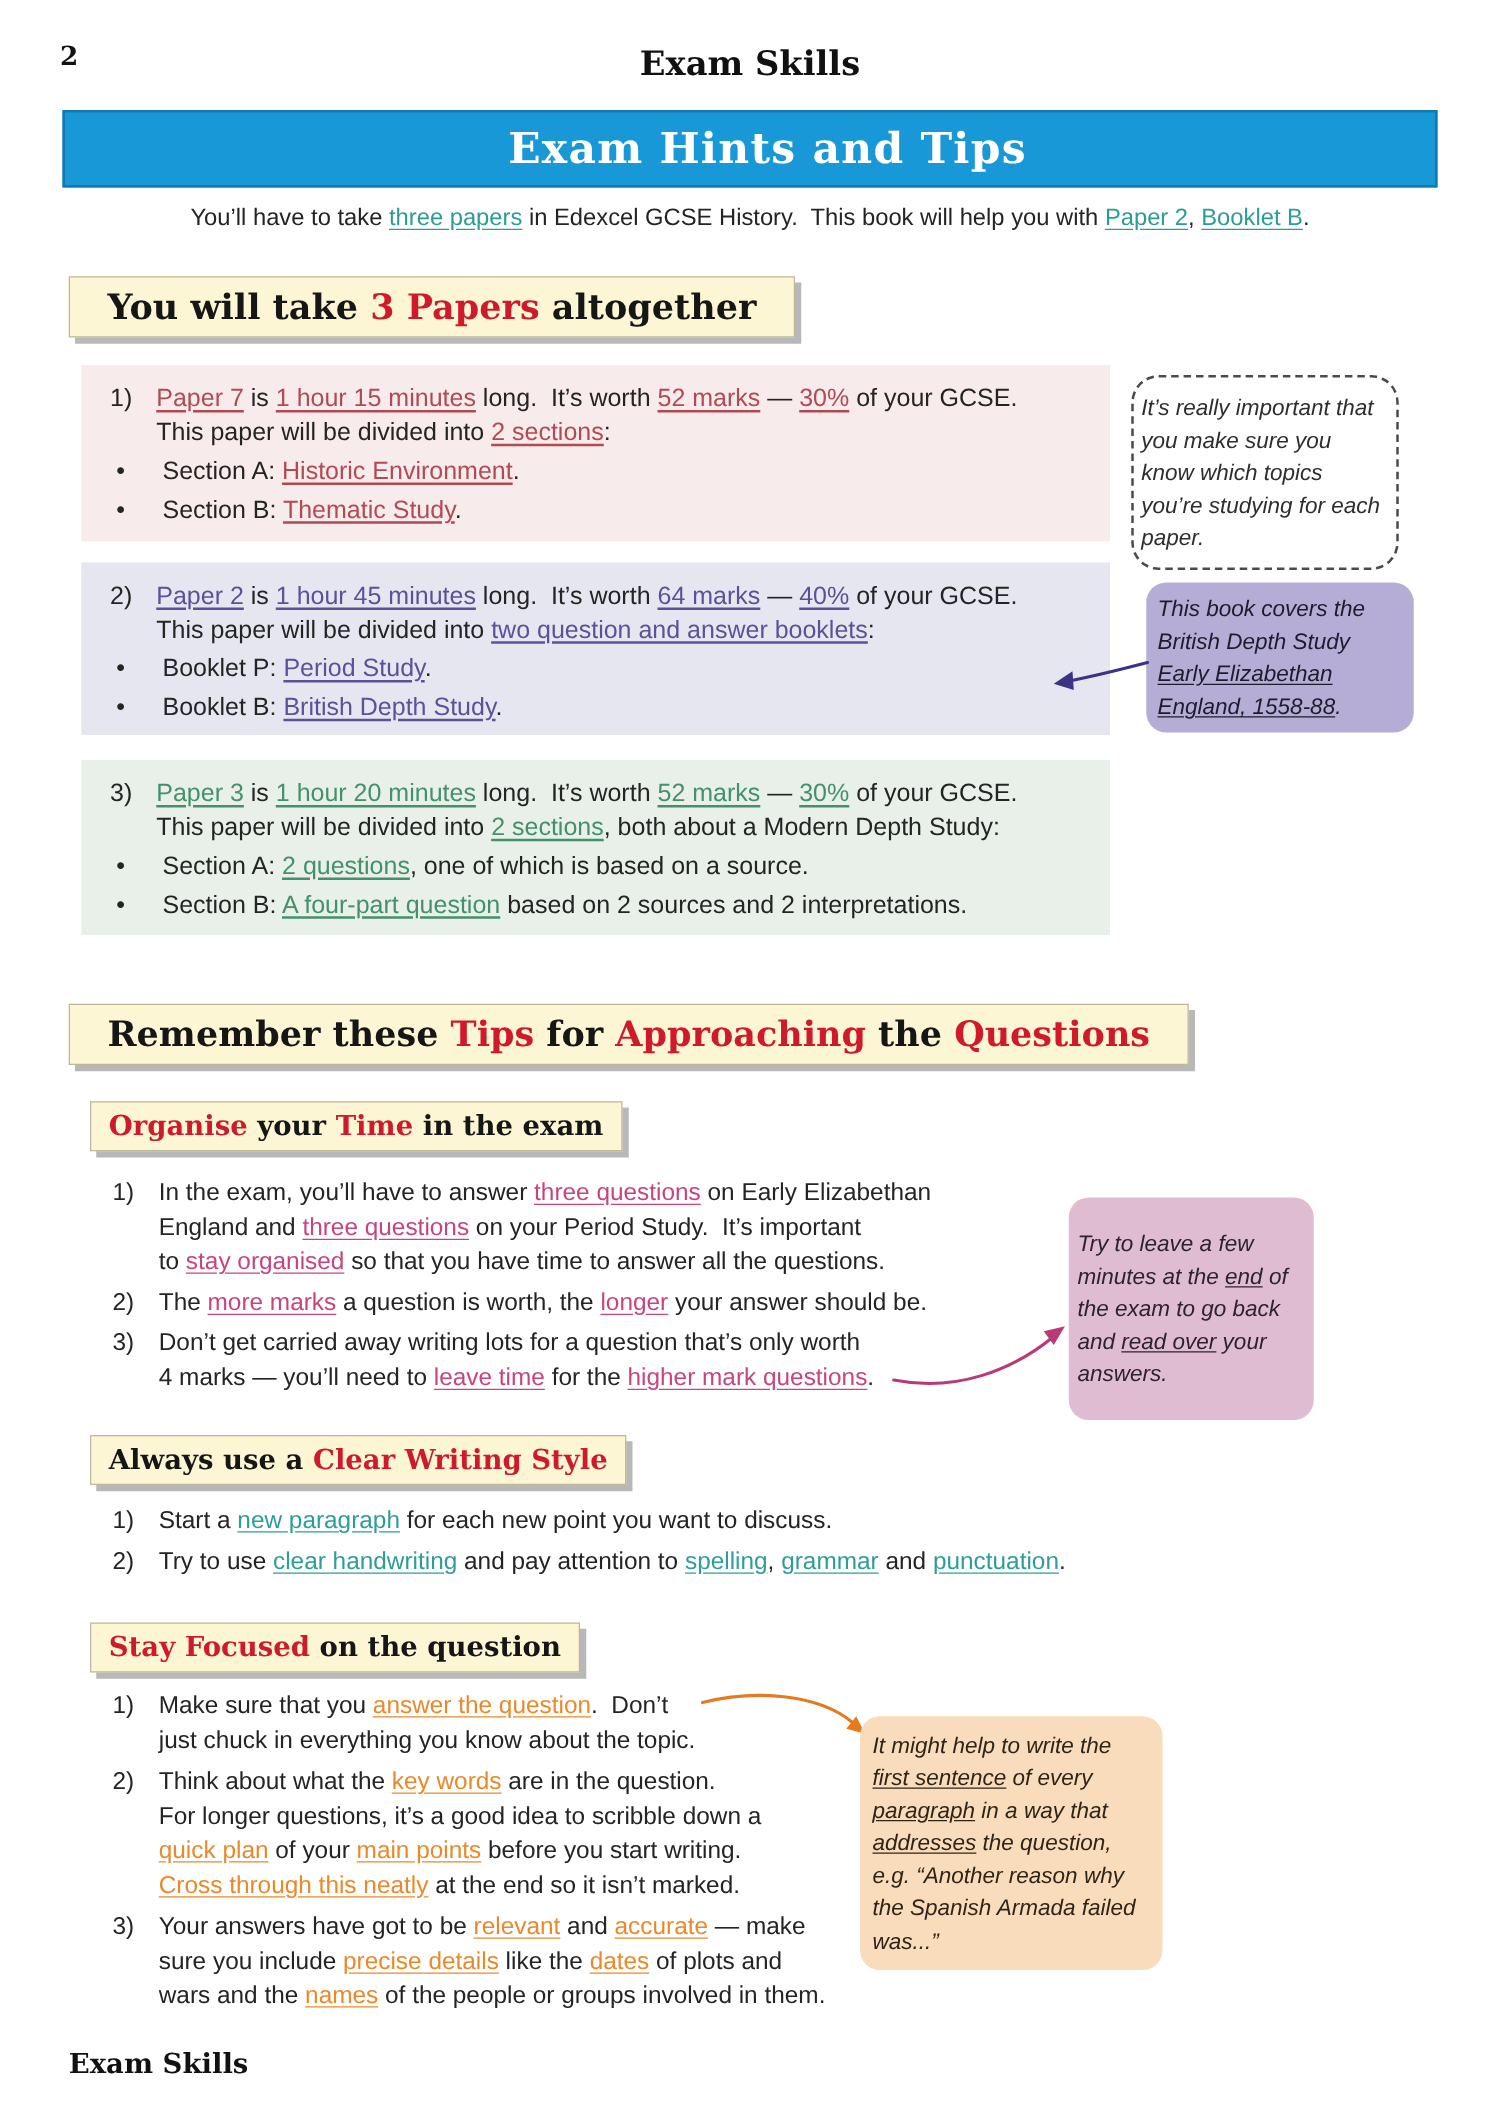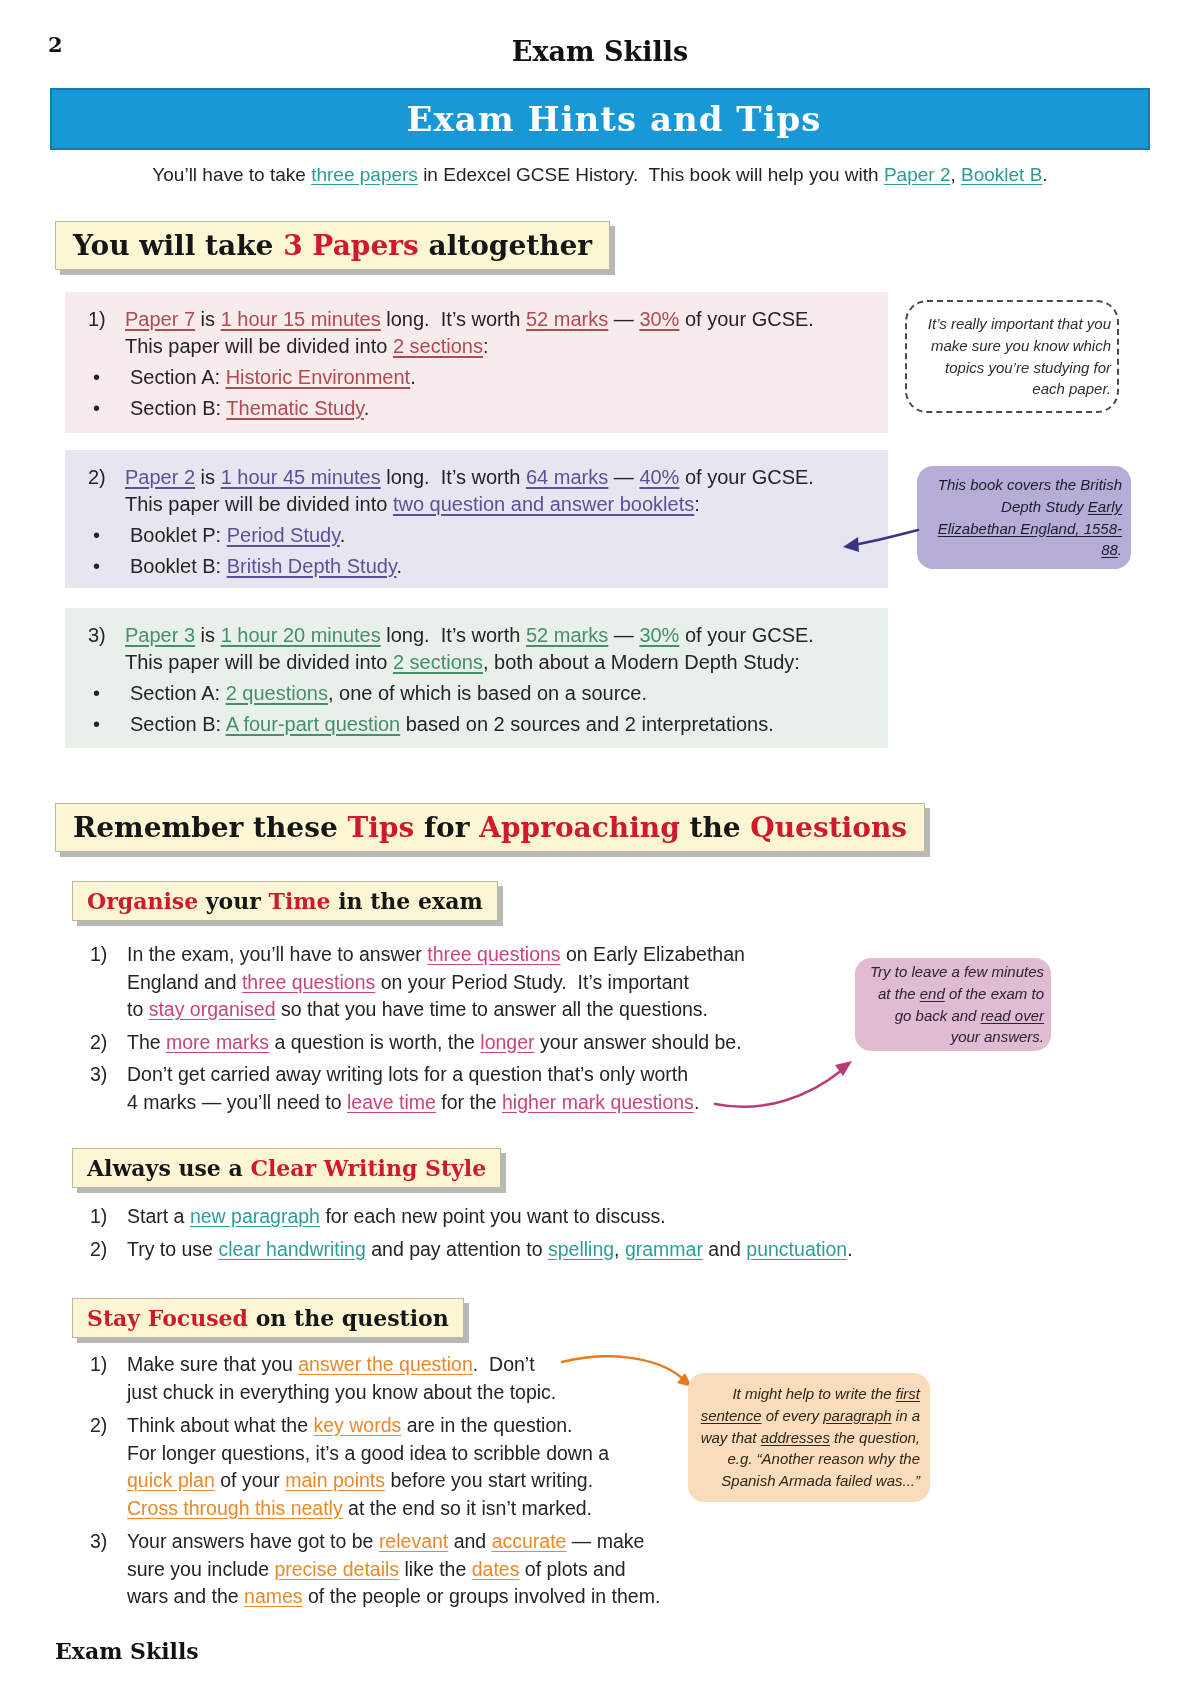--- a/index.html
+++ b/index.html
@@ -12,21 +12,21 @@
                 font:700 27px "DejaVu Serif",serif;color:#111;}
   #banner{position:absolute;left:50px;top:88px;width:1100px;height:62px;box-sizing:border-box;
           background:var(--banner_bg);border:2px solid var(--banner_border);
           display:flex;align-items:center;justify-content:center;padding-left:28px;}
   #banner .bt{font:700 34px "DejaVu Serif",serif;color:#ffffff;letter-spacing:1px;}
   #intro{position:absolute;left:0;right:0;top:164px;text-align:center;font-size:19px;
          --block-link:var(--intro_link);}
 
   
   .box{position:absolute;background:var(--cream);border:1px solid #bdb89c;
-       box-shadow:5px 5px 0 #b8b8b8;padding:7px 17px;white-space:nowrap;
+       box-shadow:5px 5px 0 #b8b8b8;padding:7px 30px;white-space:nowrap;
        font:700 28px "DejaVu Serif",serif;color:#161616;}
   #h1-box{left:55px;top:221px;}
   #h2-box{left:55px;top:803px;}
   .subbox{font-size:22px;padding:6px 14px;}
   #time-box{left:72px;top:881px;}
   #writing-box{left:72px;top:1148px;}
   #focus-box{left:72px;top:1298px;}
   .red{color:var(--accent_red);}
 
   
@@ -49,26 +49,26 @@
   .tips{position:absolute;font-size:19.5px;line-height:27.5px;}
   #time-items{left:90px;top:941px;width:780px;--block-link:var(--time_link);}
   #writing-items{left:90px;top:1203px;width:980px;--block-link:var(--writing_link);}
   #focus-items{left:90px;top:1351px;width:620px;--block-link:var(--focus_link);}
   #time-items .item{margin-bottom:5px;}
   #writing-items .item{margin-bottom:5px;}
   #focus-items .item{margin-bottom:6px;}
   #focus-items .item:last-child{margin-top:2px;}
 
   
-  .note{position:absolute;font-style:italic;font-size:15px;line-height:1.45;text-align:right;
+  .note{position:absolute;font-style:italic;font-size:18px;line-height:1.45;text-align:left;
         box-sizing:border-box;color:#2e2e2e;}
   #note1{left:905px;top:300px;width:214px;padding:11px 6px;border:2px dashed #4a4a4a;border-radius:22px;}
   #note2{left:917px;top:466px;width:214px;padding:8px 9px;background:var(--note_purple_bg);
          border-radius:16px;color:#1c1c2e;}
-  #note-pink{left:855px;top:958px;width:196px;padding:3px 7px;background:var(--note_pink_bg);
+  #note-pink{left:855px;top:958px;width:196px;padding:24px 7px;background:var(--note_pink_bg);
          border-radius:16px;color:#2b2233;}
   #note-orange{left:688px;top:1373px;width:242px;padding:10px 10px;background:var(--note_orange_bg);
          border-radius:16px;color:#2e2418;}
 
   
   .arrow{position:absolute;}
   .arrow path{fill:none;stroke-width:2.5px;stroke-linecap:round;}
   #arrow-purple path{stroke:var(--arrow_purple);} #arrow-purple polygon{fill:var(--arrow_purple);}
   #arrow-pink path{stroke:var(--arrow_pink);}     #arrow-pink polygon{fill:var(--arrow_pink);}
   #arrow-orange path{stroke:var(--arrow_orange);} #arrow-orange polygon{fill:var(--arrow_orange);}

